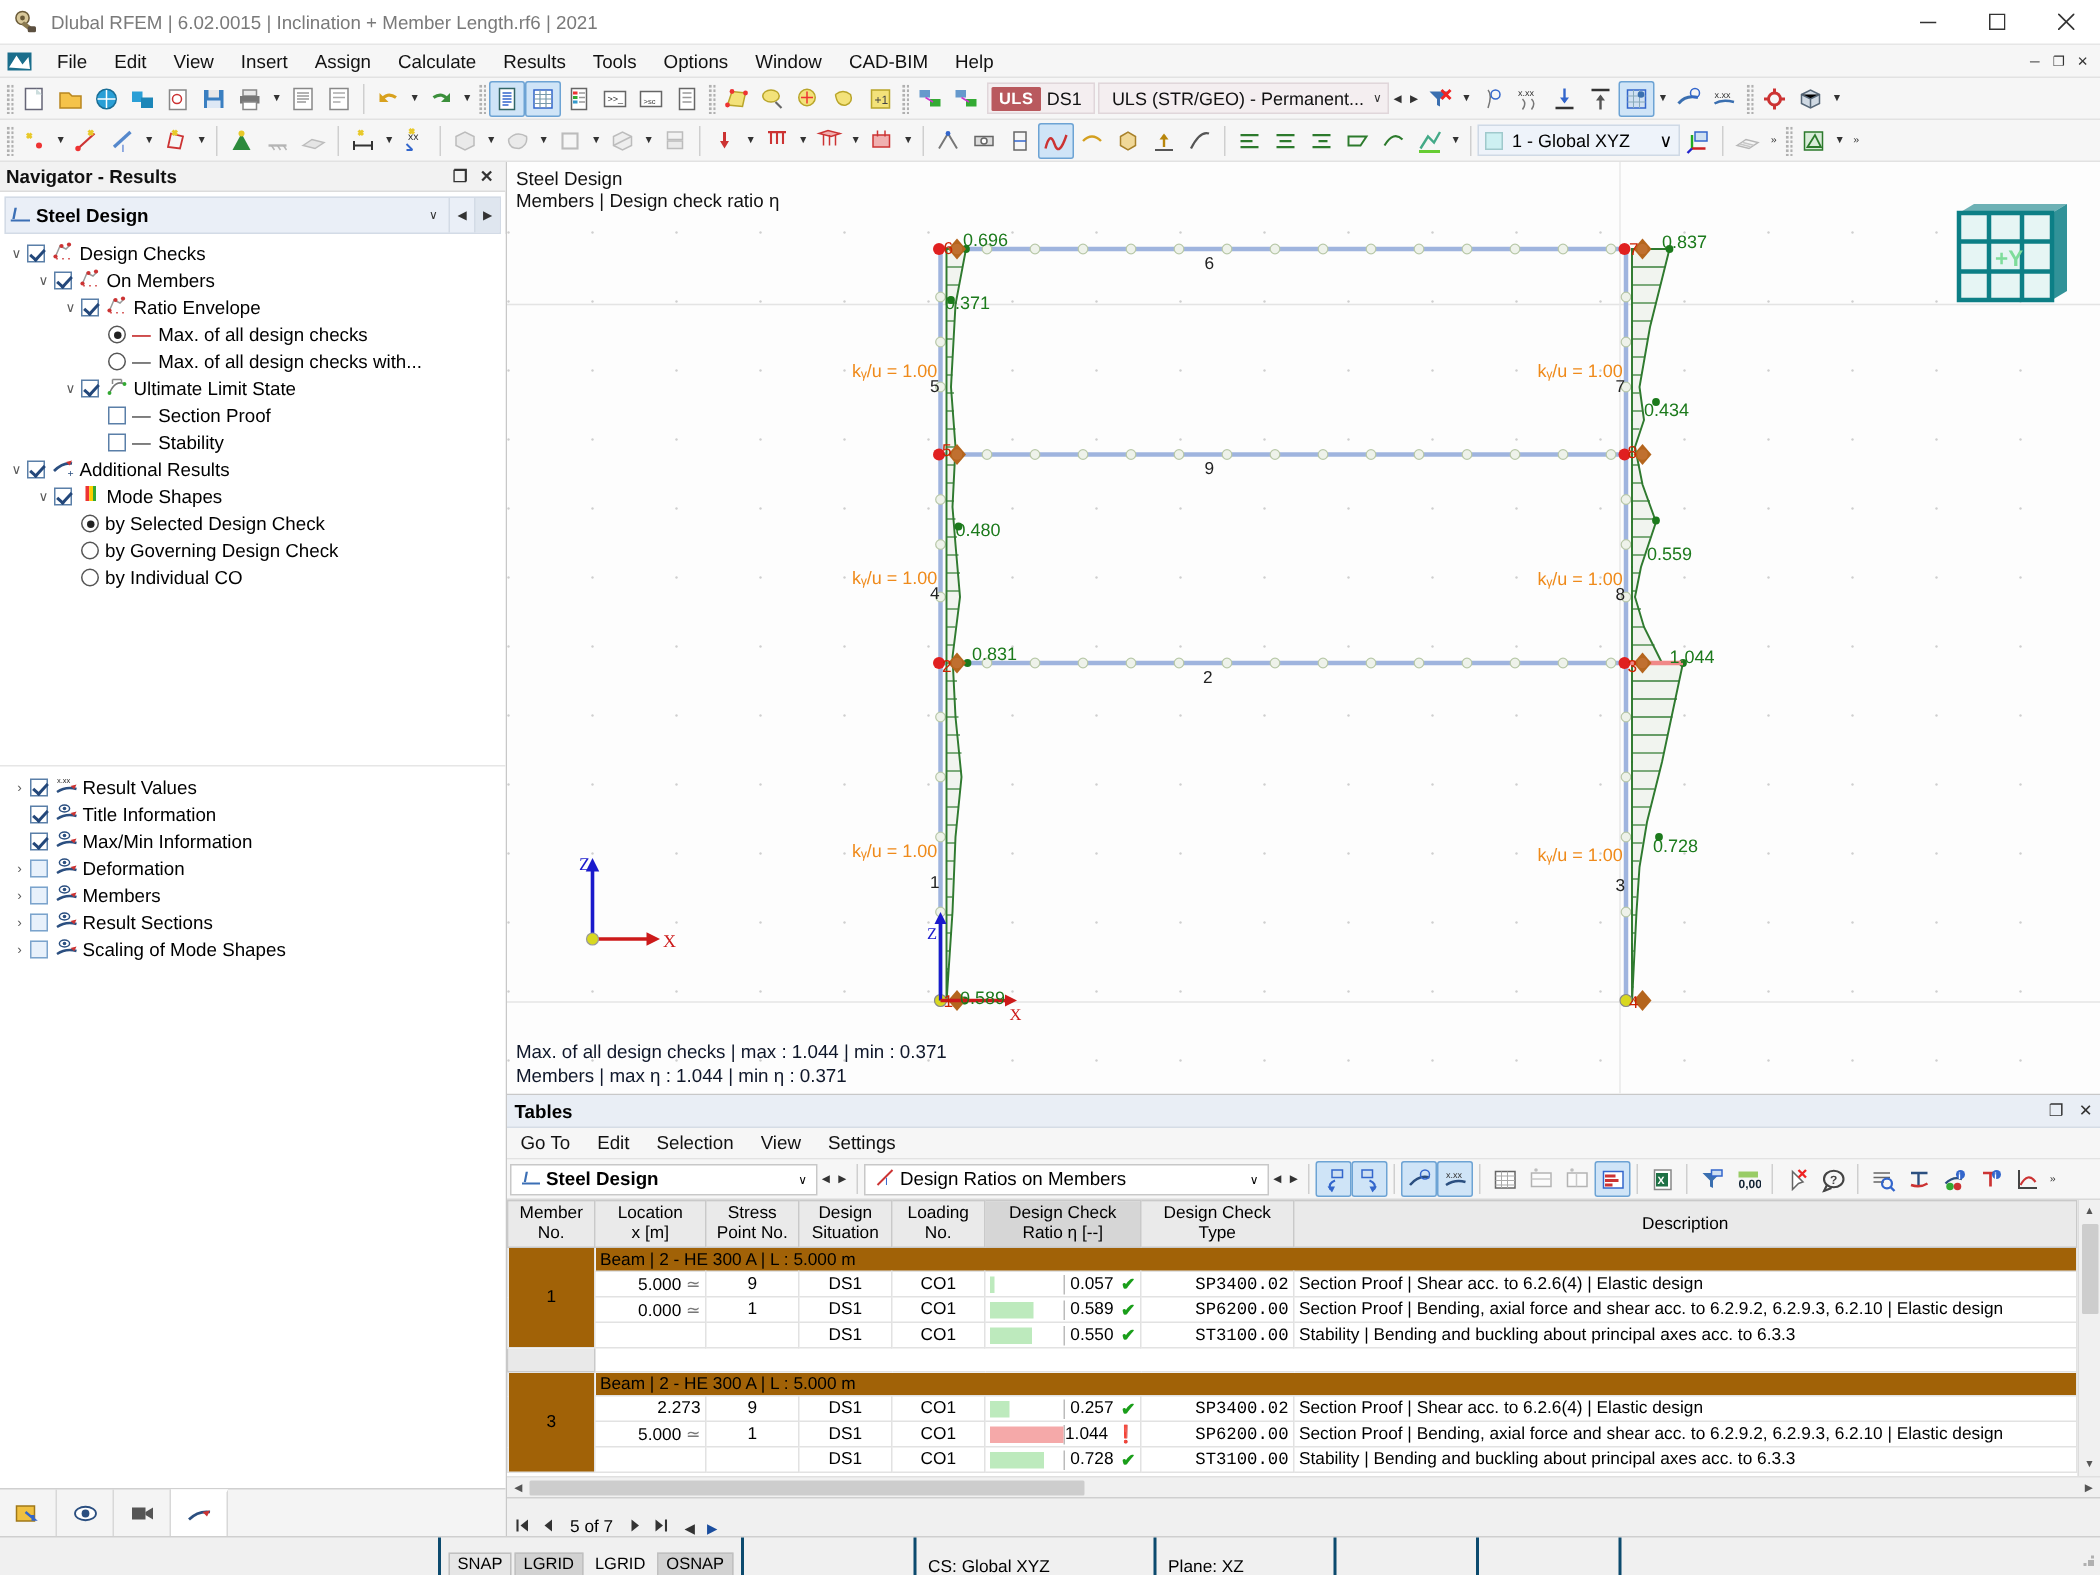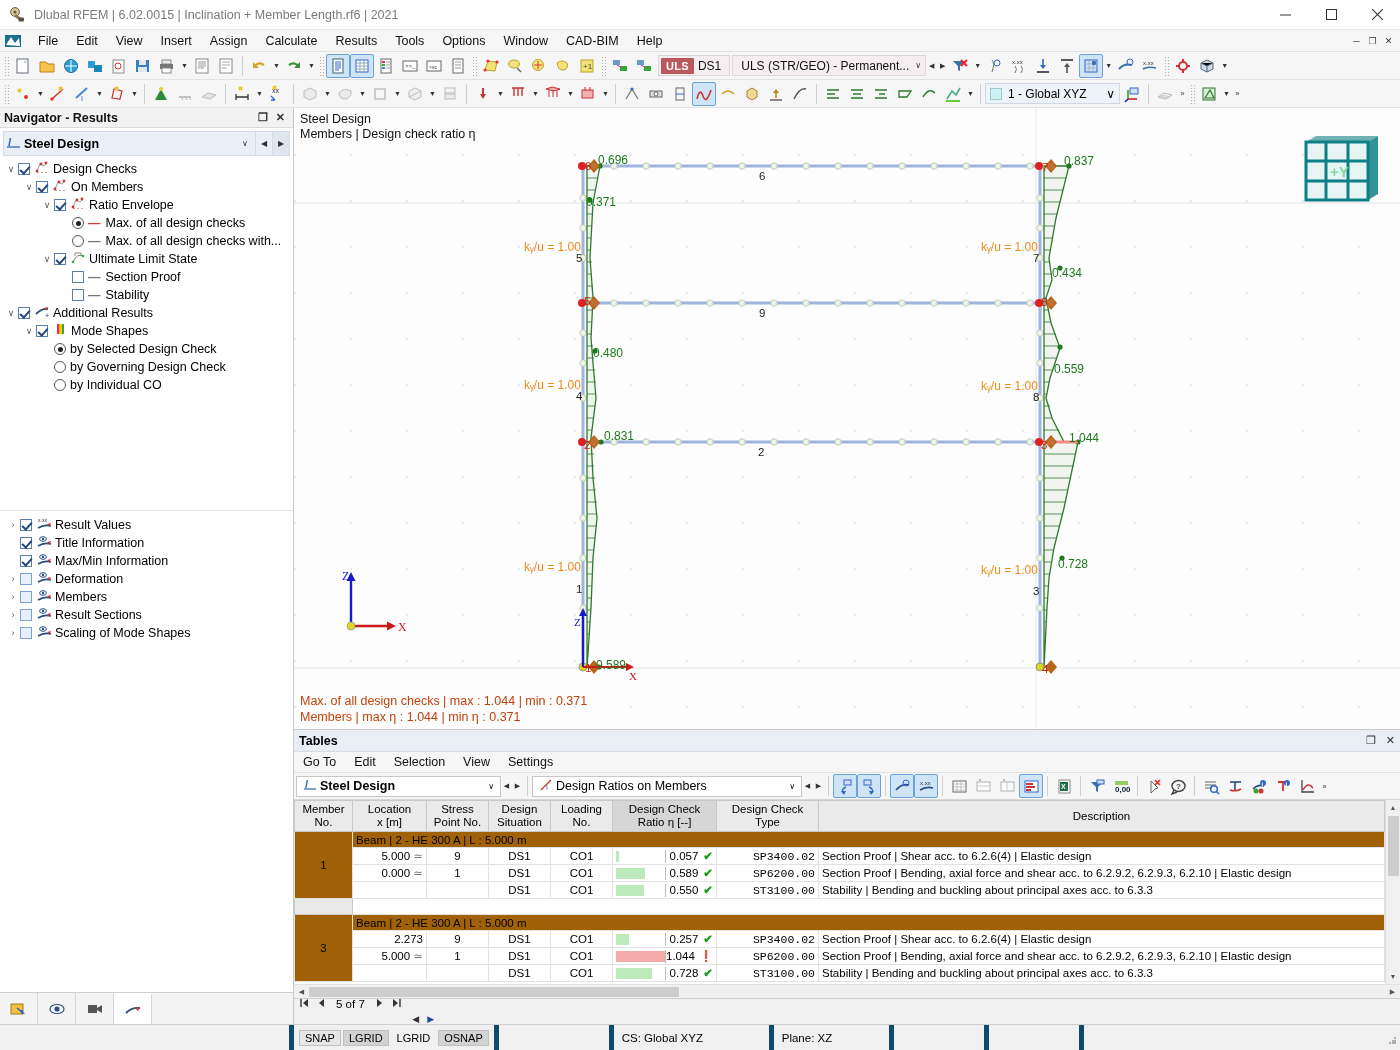--- a/index.html
+++ b/index.html
@@ -48,21 +48,21 @@
   .combo { display:flex; align-items:center; height:21px; background:#f4eef0;
      border:1px solid #e0d6da; font-size:12px; padding:0 4px 0 8px; min-width:170px; }
   .combo .cv { flex:1; color:#111; white-space:nowrap; overflow:hidden; }
   .combo .cdd { font-size:8px; color:#333; padding-left:6px; }
   .combo2 { display:flex; align-items:center; height:21px; background:#eef3fa;
      border:1px solid #cfd9e5; font-size:12px; padding:0 4px 0 4px; min-width:135px; }
   .swatch { width:12px; height:12px; background:#cdf0f2; border:1px solid #9fc9cc; margin-right:6px; flex:none;}
   
   #main { display:flex; height:calc(1050px - 30px - 22px - 28px - 28px - 26px); }
   
-  #nav { width:294px; background:#ffffff; border-right:1px solid #c8c8c8;
+  #nav { width:338px; background:#ffffff; border-right:1px solid #c8c8c8;
      display:flex; flex-direction:column; flex:none; }
   .nav-title { height:20px; background:#f2f2f2; display:flex; align-items:center;
      padding:0 4px; font-weight:bold; font-size:12.5px; color:#111; border-bottom:1px solid #dcdcdc;}
   .nav-title .sp { margin-left:auto; display:flex; gap:8px; padding-right:4px; color:#333; font-size:11px;}
   .nav-combo { height:25px; background:#eaeff7; margin:3px 3px 0 3px; display:flex; align-items:center;
      border:1px solid #d3dbe6; }
   .nav-combo .ic { width:20px; text-align:center; }
   .nav-combo .lb { font-weight:bold; font-size:12.5px; flex:1; }
   .nav-combo .ar { width:20px; text-align:center; font-size:8px; color:#333;}
   .nav-combo .nv { width:17px; height:23px; display:flex; align-items:center; justify-content:center;
@@ -86,21 +86,21 @@
   .nav-bottom { border-top:1px solid #d0d0d0; height:32px; display:flex; align-items:stretch;
      background:#f4f4f4; }
   .nbtab { width:38px; display:flex; align-items:center; justify-content:center;
      border-right:1px solid #d8d8d8; }
   .nbtab.act { background:#fff; border-top:2px solid #fff; }
   
   #work { flex:1; display:flex; flex-direction:column; min-width:0; }
   #viewport { flex:none; height:622px; background:#fdfdfd; position:relative; overflow:hidden;
      border-bottom:1px solid #c8c8c8; }
   .vp-title { position:absolute; left:6px; top:4px; font-size:12.5px; line-height:15px; color:#111; }
-  .vp-foot { position:absolute; left:6px; bottom:4px; font-size:12.5px; line-height:16px; color:#c2410c; }
+  .vp-foot { position:absolute; left:6px; bottom:4px; font-size:12.5px; line-height:16px; color:#0f172a; }
   
   #tables { flex:1; display:flex; flex-direction:column; background:#f5f5f5; min-height:0; }
   .tbl-head { height:22px; background:#e9eef5; display:flex; align-items:center; padding:0 5px;
      font-weight:bold; font-size:12.5px; border-bottom:1px solid #d5dce5;}
   .tbl-head .sp { margin-left:auto; display:flex; gap:10px; font-weight:normal; color:#333; font-size:11px;}
   .tbl-menu { height:21px; background:#f6f6f6; display:flex; align-items:center;
      border-bottom:1px solid #e2e2e2; }
   .tbl-tool { height:27px; background:#f6f6f6; display:flex; align-items:center;
      border-bottom:1px solid #d8d8d8; padding:0 2px; }
   .t-combo { display:flex; align-items:center; height:21px; background:#fff; border:1px solid #c8c8c8;
@@ -122,31 +122,31 @@
   td.mono { font-family:"Liberation Mono", monospace; text-align:right; font-size:11px;}
   .ratiocell { display:flex; align-items:center; height:14px; }
   .bar { height:11px; background:#bdeabd; }
   .bar.red { background:#f5a9a9; }
   .rv { margin-left:auto; padding-right:2px; }
   .okmark { color:#1a9e1a; font-weight:bold; padding-left:3px; }
   .badmark { color:#d40000; font-weight:bold; padding-left:3px; }
   
   .tabstrip { height:26px; background:#f0f0f0; display:flex; align-items:flex-end;
      border-top:1px solid #cfcfcf; }
-  .pager { display:flex; align-items:flex-start; height:26px; padding:0 4px; font-size:11.5px; gap:2px;}
+  .pager { display:flex; align-items:flex-end; height:26px; padding:0 4px; font-size:11.5px; gap:2px;}
   .pg { width:14px; text-align:center; color:#333; font-size:9px; }
   .btab { padding:4px 9px 5px 9px; font-size:11.5px; background:#f0f0f0;
      border:1px solid #c5c5c5; border-bottom:none; margin-right:-1px; white-space:nowrap;
      border-radius:2px 2px 0 0; }
   .btab.act { background:#fff; font-weight:normal; position:relative; z-index:2; padding-bottom:6px;}
   .tabnav { display:flex; align-items:center; padding:0 2px; gap:1px; }
   
   #status { height:26px; background:#f0f0f0; border-top:1px solid #cfcfcf; display:flex;
      align-items:center; font-size:11.5px; }
-  .st-cell { border-right:5px solid #0c4a6e; height:26px; display:flex; align-items:center;
+  .st-cell { border-right:2px solid #0c4a6e; height:26px; display:flex; align-items:flex-end;
      padding:0 8px; }
   .stbtn { border:1px solid #c0c0c0; background:#e6e6e6; padding:1px 5px; margin:0 1px; font-size:11px;}
   .stbtn.on { background:#d2d2d2; }
   
   .vsb { width:15px; background:#f0f0f0; border-left:1px solid #dcdcdc; display:flex;
      flex-direction:column; align-items:center; }
   .sb-arrow { width:15px; height:15px; display:flex; align-items:center; justify-content:center;
      font-size:7px; color:#555; }
   .sb-thumb { width:11px; background:#cdcdcd; border-radius:1px; margin:1px 0;}
   .hsb { height:14px; background:#f0f0f0; display:flex; align-items:center; border-top:1px solid #e0e0e0;}

